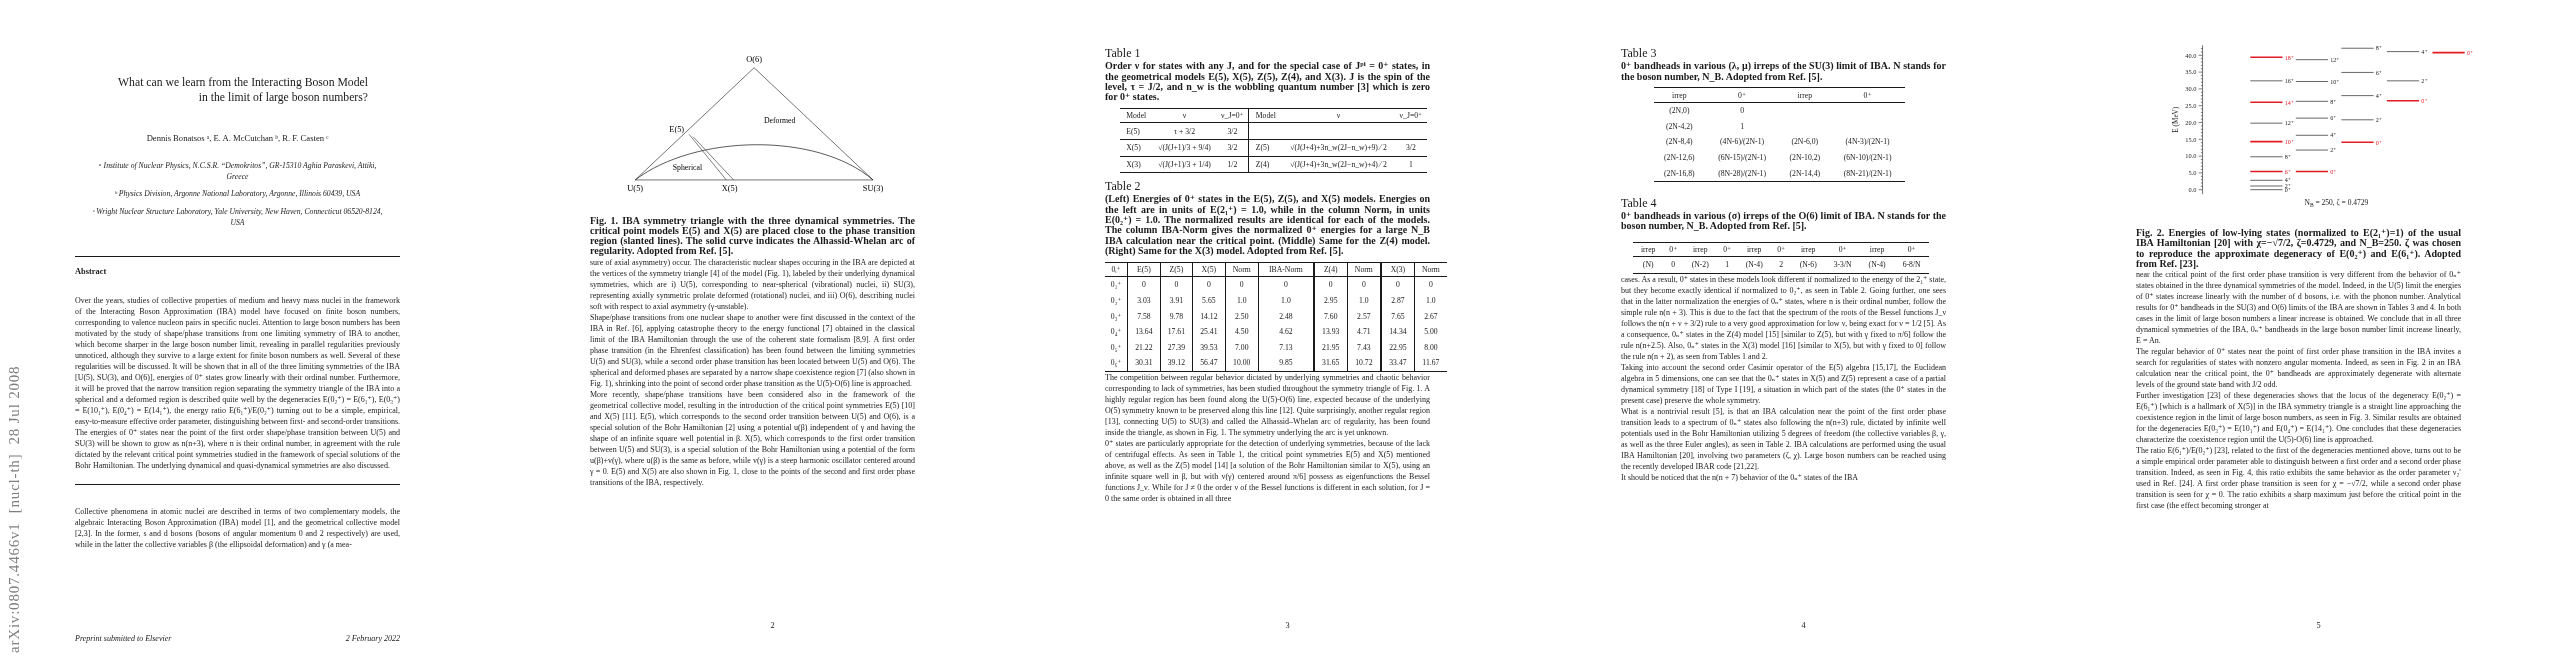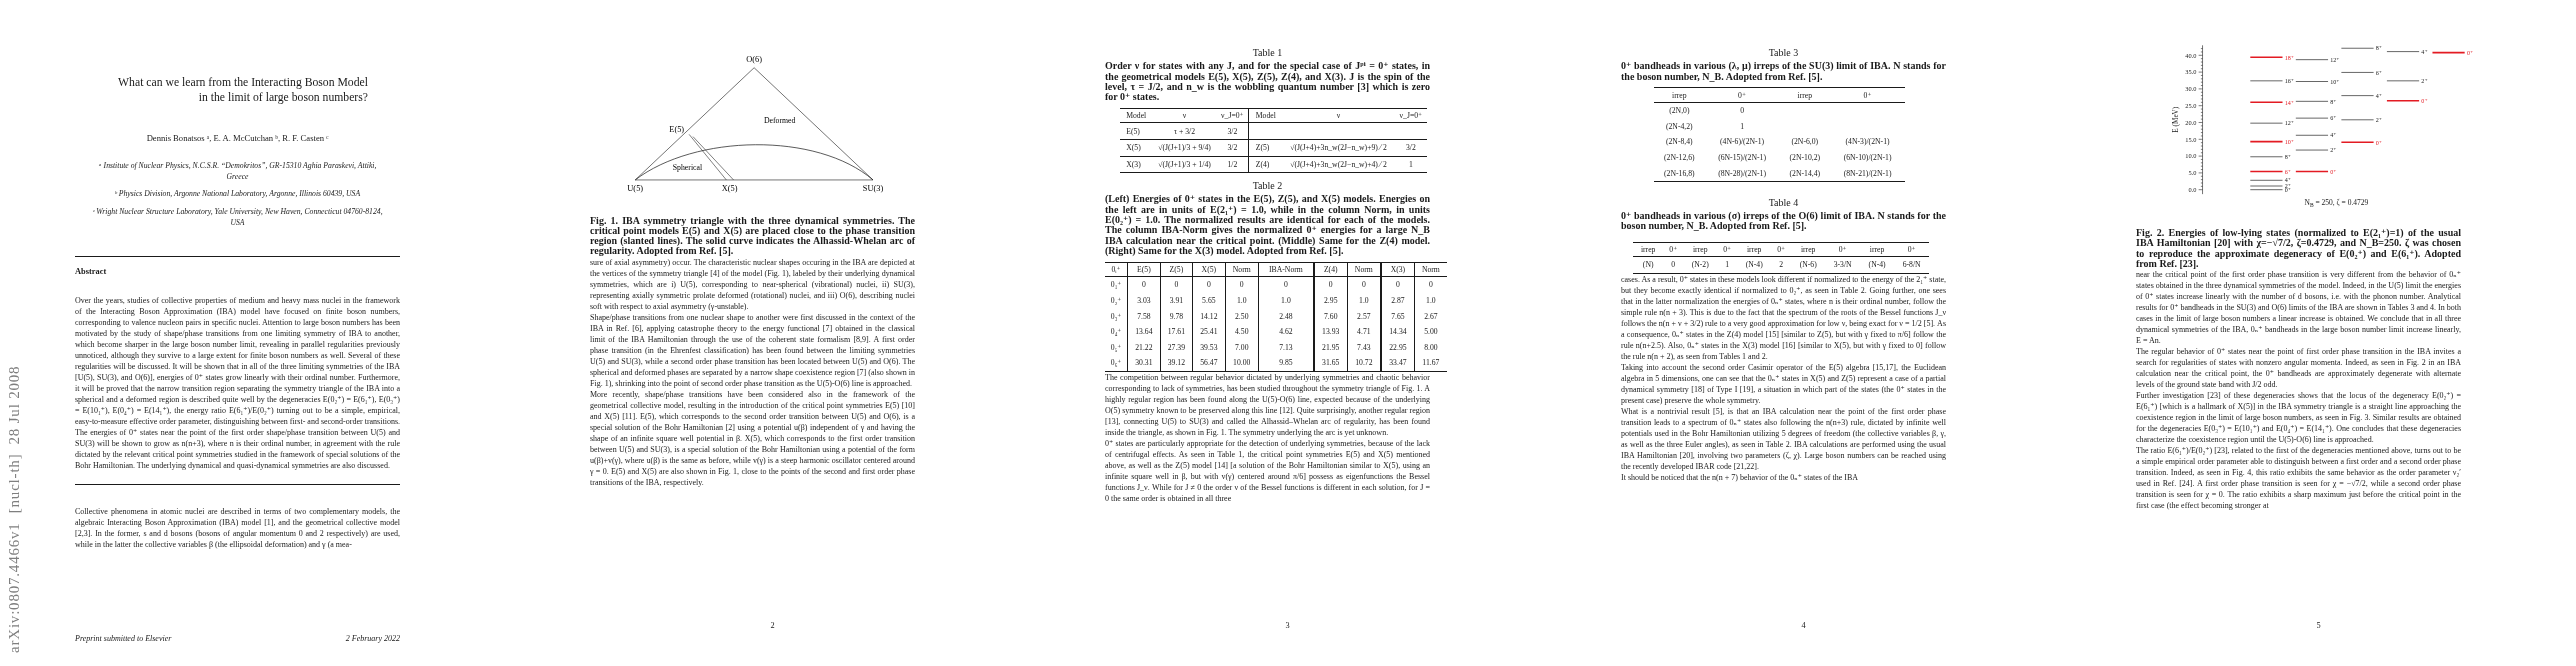--- a/index.html
+++ b/index.html
@@ -2,21 +2,21 @@
 <html style="font-size:9px"><head>
 <meta charset="utf-8">
 <style>
   html,body{margin:0;padding:0;}
   body{width:2576px;height:667px;position:relative;background:#ffffff;
        font-family:"Liberation Serif","DejaVu Serif",serif;color:#1a1a1a;overflow:hidden;}
   .page{position:absolute;top:0;width:515px;height:667px;background:#fff;}
   .tcol{position:absolute;left:75px;top:0;width:325px;}
   p.body{margin:0;font-size:8px;line-height:11px;text-align:justify;}
   .caption{margin:0;font-size:10px;line-height:10.3px;text-align:justify;font-weight:bold;}
-  .tlabel{font-size:10px;line-height:10px;text-align:center;}
+  .tlabel{font-size:12px;line-height:10px;}
   .pagenum{position:absolute;left:0;width:100%;top:621px;text-align:center;font-size:8.3px;}
   
   .title{margin:76px auto 0;width:261px;text-align:right;font-size:11.7px;line-height:14.5px;font-weight:normal;}
   .authors{margin-top:28px;text-align:center;font-size:8.6px;}
   .affil{margin:6.7px auto 0;width:300px;text-align:center;font-style:italic;font-size:7.7px;line-height:11px;}
   .affil.first{margin-top:16.7px;}
   hr.rule{border:none;border-top:0.8px solid #1a1a1a;margin:28px 0 0;}
   hr.rule2{border:none;border-top:0.7px solid #1a1a1a;margin:13.3px 0 0;}
   .abshead{margin-top:10px;font-size:8.4px;font-weight:bold;}
   p.abstract{margin-top:19px;}
@@ -54,21 +54,21 @@
 </head>
 <body>
 
 <div class="page" style="left:0">
   <div class="banner">arXiv:0807.4466v1  [nucl-th]  28 Jul 2008</div>
   <div class="tcol">
     <h1 class="title">What can we learn from the Interacting Boson Model in the limit of large boson numbers?</h1>
     <div class="authors">Dennis Bonatsos ᵃ, E. A. McCutchan ᵇ, R. F. Casten ᶜ</div>
     <div class="affil first">ᵃ Institute of Nuclear Physics, N.C.S.R. “Demokritos”, GR-15310 Aghia Paraskevi, Attiki, Greece</div>
     <div class="affil">ᵇ Physics Division, Argonne National Laboratory, Argonne, Illinois 60439, USA</div>
-    <div class="affil">ᶜ Wright Nuclear Structure Laboratory, Yale University, New Haven, Connecticut 04760-8124, USA</div>
+    <div class="affil">ᶜ Wright Nuclear Structure Laboratory, Yale University, New Haven, Connecticut 06520-8124, USA</div>
     <hr class="rule">
     <div class="abshead">Abstract</div>
     <p class="body abstract">Over the years, studies of collective properties of medium and heavy mass nuclei in the framework of the Interacting Boson Approximation (IBA) model have focused on finite boson numbers, corresponding to valence nucleon pairs in specific nuclei. Attention to large boson numbers has been motivated by the study of shape/phase transitions from one limiting symmetry of IBA to another, which become sharper in the large boson number limit, revealing in parallel regularities previously unnoticed, although they survive to a large extent for finite boson numbers as well. Several of these regularities will be discussed. It will be shown that in all of the three limiting symmetries of the IBA [U(5), SU(3), and O(6)], energies of 0⁺ states grow linearly with their ordinal number. Furthermore, it will be proved that the narrow transition region separating the symmetry triangle of the IBA into a spherical and a deformed region is described quite well by the degeneracies E(0₂⁺) = E(6₁⁺), E(0₃⁺) = E(10₁⁺), E(0₄⁺) = E(14₁⁺), the energy ratio E(6₁⁺)/E(0₂⁺) turning out to be a simple, empirical, easy-to-measure effective order parameter, distinguishing between first- and second-order transitions. The energies of 0⁺ states near the point of the first order shape/phase transition between U(5) and SU(3) will be shown to grow as n(n+3), where n is their ordinal number, in agreement with the rule dictated by the relevant critical point symmetries studied in the framework of special solutions of the Bohr Hamiltonian. The underlying dynamical and quasi-dynamical symmetries are also discussed.</p>
     <hr class="rule2">
     <p class="body" style="margin-top:21px">Collective phenomena in atomic nuclei are described in terms of two complementary models, the algebraic Interacting Boson Approximation (IBA) model [1], and the geometrical collective model [2,3]. In the former, s and d bosons (bosons of angular momentum 0 and 2 respectively) are used, while in the latter the collective variables β (the ellipsoidal deformation) and γ (a mea-</p>
   </div>
   <div class="footer">
     <span>Preprint submitted to Elsevier</span>
     <span>2 February 2022</span>
   </div>

